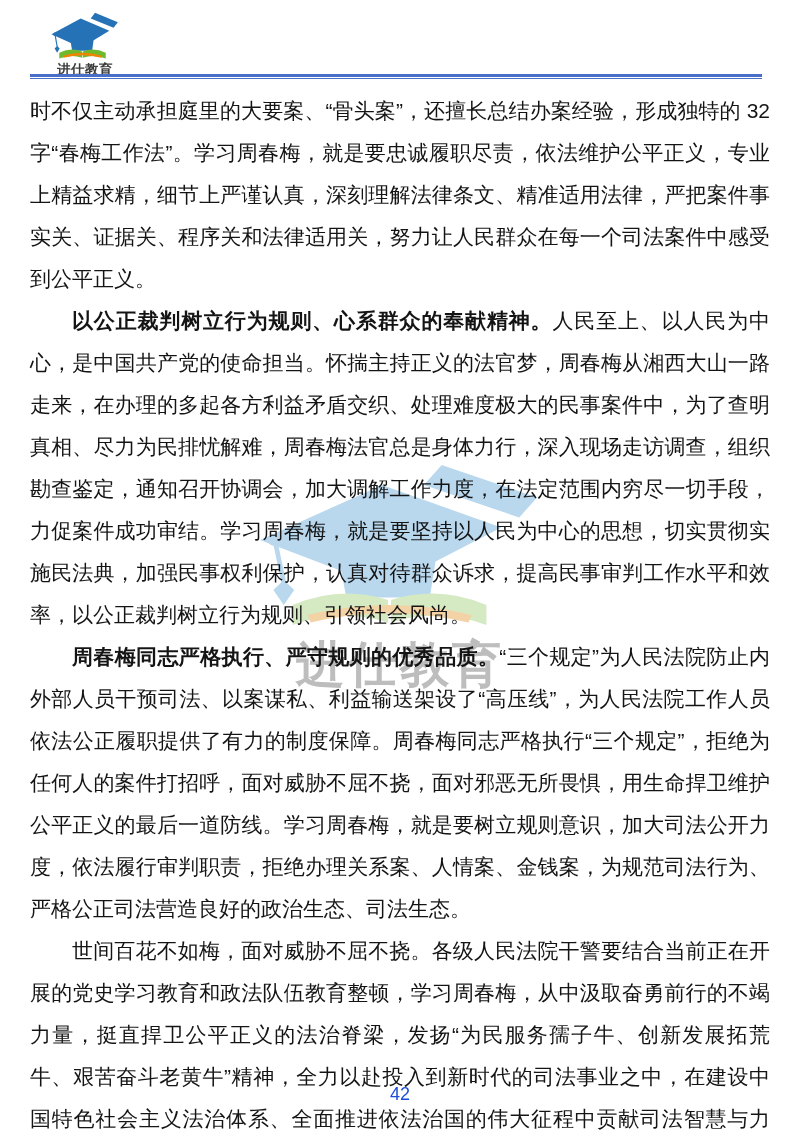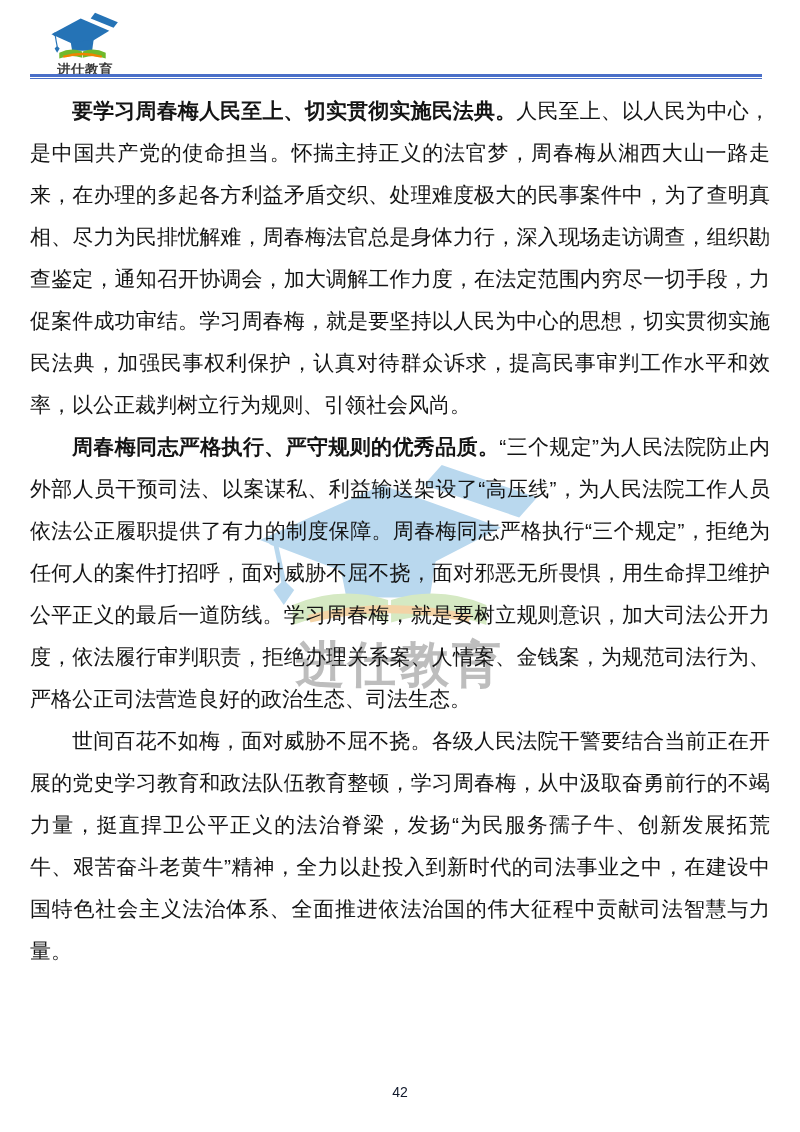--- a/index.html
+++ b/index.html
@@ -43,21 +43,21 @@
     position:absolute;left:30px;top:90px;width:740px;z-index:1;
     font-size:21px;line-height:42px;color:#141414;
     text-align:justify;
   }
   .doc-body p{margin:0;padding:0;}
   .doc-body p.indent{text-indent:2em;}
   .doc-body b{font-weight:700;}
   
   .page-number{
     position:absolute;left:0;top:1084px;width:100%;
-    text-align:center;font-size:14px;color:#0f172a;z-index:1;
+    text-align:center;font-size:18px;color:#1d4ed8;z-index:1;
   }
 </style>
 </head>
 <body>
 
 <div class="page">
 
   <div class="watermark">
     <svg width="298" height="175" viewBox="0 0 100 70" preserveAspectRatio="none">
       <g>
@@ -91,20 +91,21 @@
         <path d="M14,60 Q30,52 46,58 L46,67 Q30,61 14,68 Z" fill="#6fb92c"></path>
         <path d="M79,60 Q63,52 47,58 L47,67 Q63,61 79,68 Z" fill="#6fb92c"></path>
         <path d="M19,64 Q46,56 74,64 L73,67 Q46,59.5 20,67 Z" fill="#f08300"></path>
       </g>
     </svg>
     <div class="brand-name">进仕教育</div>
   </div>
   <div class="header-rule"></div>
 
   <div class="doc-body">
-    <p class="indent"><b>要学习周春梅人民至上、切实贯彻实施民法典。</b><span>人民至上、以人民为中心，是中国共产党的使命担当。怀揣主持正义的法官梦，周春梅从湘西大山一路走来，在办理的多起各方利益矛盾交织、处理难度极大的民事案件中，为了查明真相、尽力为民排忧解难，周春梅法官总是身体力行，深入现场走访调查，组织勘查鉴定，通知召开协调会，加大调解工作力度，在法定范围内穷尽一切手段，力促案件成功审结。学习周春梅，就是要坚持以人民为中心的思想，切实贯彻实施民法典，加强民事权利保护，认真对待群众诉求，提高民事审判工作水平和效率，以公正裁判树立行为规则、引领社会风尚。</span></p>
+    <p><b></b><span>时不仅主动承担庭里的大要案、“骨头案”，还擅长总结办案经验，形成独特的 32 字“春梅工作法”。学习周春梅，就是要忠诚履职尽责，依法维护公平正义，专业上精益求精，细节上严谨认真，深刻理解法律条文、精准适用法律，严把案件事实关、证据关、程序关和法律适用关，努力让人民群众在每一个司法案件中感受到公平正义。</span></p>
+    <p class="indent"><b>以公正裁判树立行为规则、心系群众的奉献精神。</b><span>人民至上、以人民为中心，是中国共产党的使命担当。怀揣主持正义的法官梦，周春梅从湘西大山一路走来，在办理的多起各方利益矛盾交织、处理难度极大的民事案件中，为了查明真相、尽力为民排忧解难，周春梅法官总是身体力行，深入现场走访调查，组织勘查鉴定，通知召开协调会，加大调解工作力度，在法定范围内穷尽一切手段，力促案件成功审结。学习周春梅，就是要坚持以人民为中心的思想，切实贯彻实施民法典，加强民事权利保护，认真对待群众诉求，提高民事审判工作水平和效率，以公正裁判树立行为规则、引领社会风尚。</span></p>
     <p class="indent"><b>周春梅同志严格执行、严守规则的优秀品质。</b><span>“三个规定”为人民法院防止内外部人员干预司法、以案谋私、利益输送架设了“高压线”，为人民法院工作人员依法公正履职提供了有力的制度保障。周春梅同志严格执行“三个规定”，拒绝为任何人的案件打招呼，面对威胁不屈不挠，面对邪恶无所畏惧，用生命捍卫维护公平正义的最后一道防线。学习周春梅，就是要树立规则意识，加大司法公开力度，依法履行审判职责，拒绝办理关系案、人情案、金钱案，为规范司法行为、严格公正司法营造良好的政治生态、司法生态。</span></p>
     <p class="indent"><b></b><span>世间百花不如梅，面对威胁不屈不挠。各级人民法院干警要结合当前正在开展的党史学习教育和政法队伍教育整顿，学习周春梅，从中汲取奋勇前行的不竭力量，挺直捍卫公平正义的法治脊梁，发扬“为民服务孺子牛、创新发展拓荒牛、艰苦奋斗老黄牛”精神，全力以赴投入到新时代的司法事业之中，在建设中国特色社会主义法治体系、全面推进依法治国的伟大征程中贡献司法智慧与力量。</span></p>
   </div>
 
   <div class="page-number">42</div>
 
 </div>
 
 </body></html>

